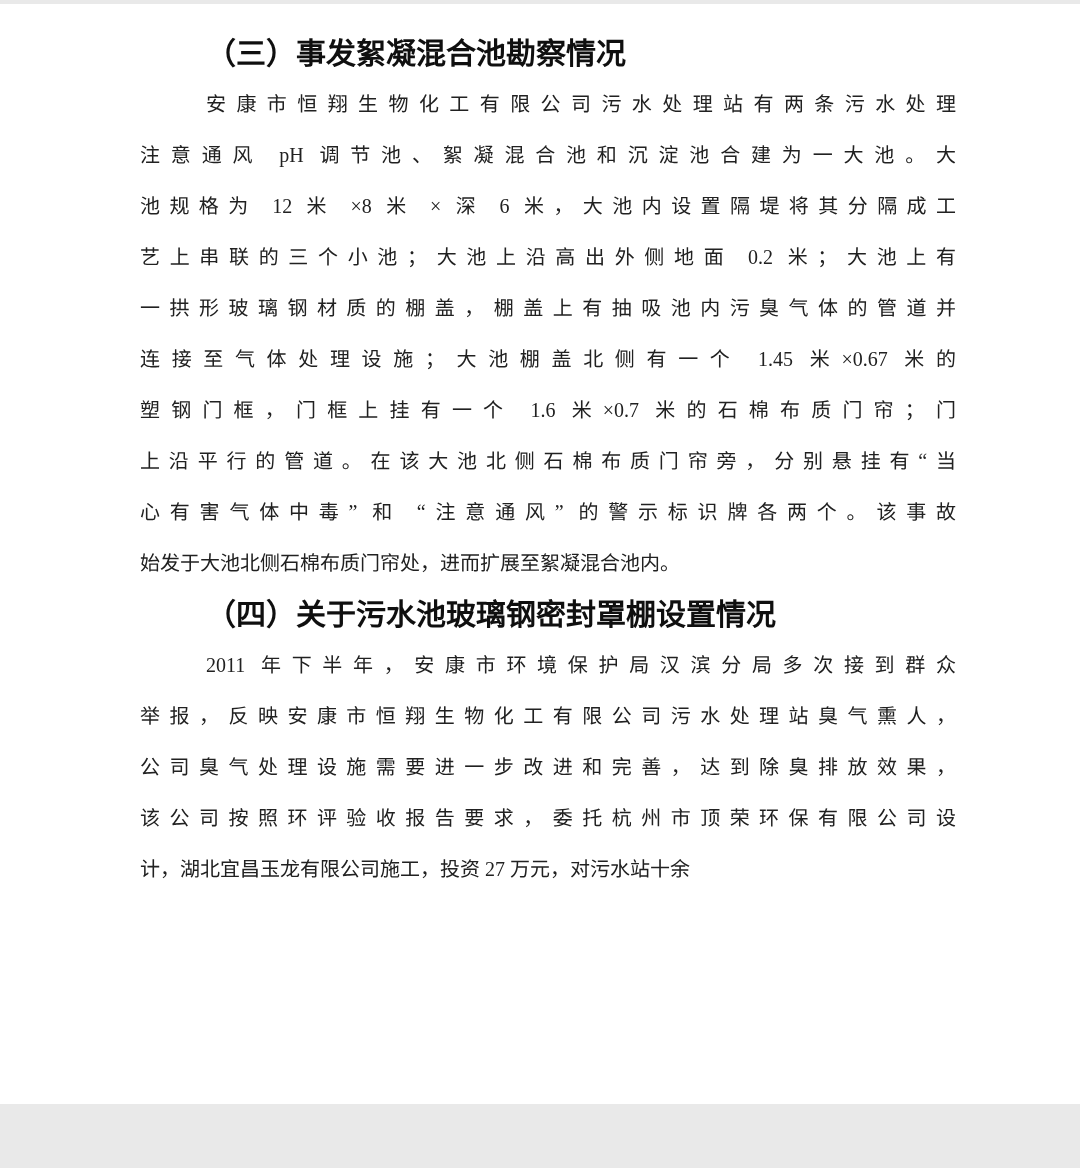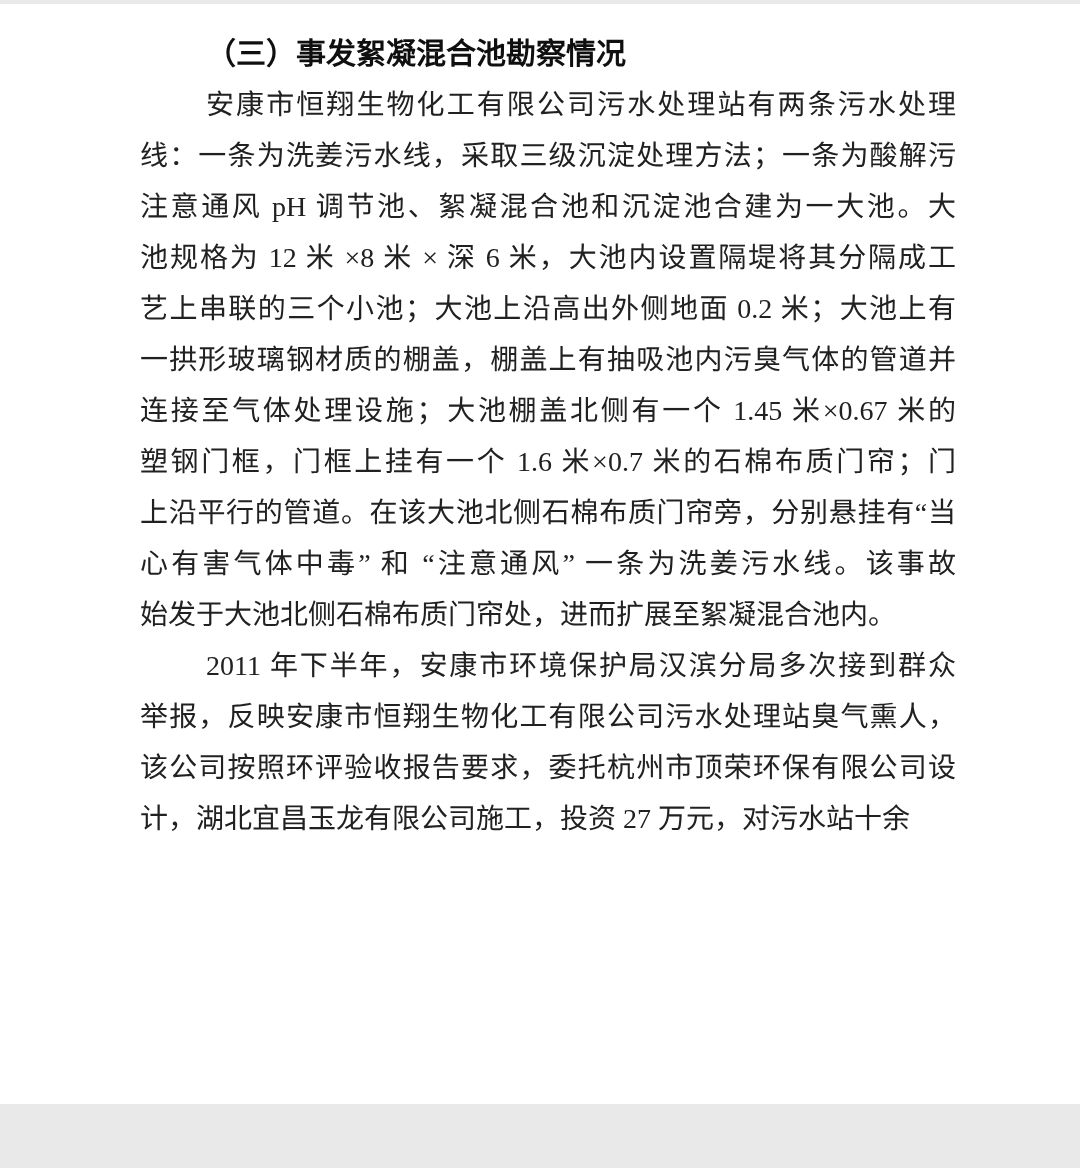--- a/index.html
+++ b/index.html
@@ -17,21 +17,21 @@
     box-sizing: border-box;
     padding: 24px 124px 3px 140px;
     color: #212121;
     font-family: "Liberation Serif", "DejaVu Serif", serif;
     overflow: hidden;
   }
   .doc-body {
     width: 816px;
   }
   .line {
-    font-size: 28px;
+    font-size: 20px;
     line-height: 51px;
     height: 51px;
     text-align: justify;
     text-align-last: justify;
     white-space: nowrap;
     color: #212121;
   }
   .line.indent {
     text-indent: 66px;
   }
@@ -50,31 +50,32 @@
   }
 </style>
 </head>
 <body>
 
 <div class="page" style="background: rgb(255, 255, 255);">
   <div class="doc-body" id="doc-root">
       <div class="heading">（三）事发絮凝混合池勘察情况</div>
       <div class="paragraph">
         <div class="line indent">安康市恒翔生物化工有限公司污水处理站有两条污水处理</div>
-        <div class="line">线：一条为洗姜污水线，采取三级沉淀处理方法；一条为酸解污</div>
         <div class="line">注意通风 pH 调节池、絮凝混合池和沉淀池合建为一大池。大</div>
         <div class="line">池规格为 12 米 ×8 米 × 深 6 米，大池内设置隔堤将其分隔成工</div>
         <div class="line">艺上串联的三个小池；大池上沿高出外侧地面 0.2 米；大池上有</div>
         <div class="line">一拱形玻璃钢材质的棚盖，棚盖上有抽吸池内污臭气体的管道并</div>
         <div class="line">连接至气体处理设施；大池棚盖北侧有一个 1.45 米×0.67 米的</div>
         <div class="line">塑钢门框，门框上挂有一个 1.6 米×0.7 米的石棉布质门帘；门</div>
         <div class="line">上沿平行的管道。在该大池北侧石棉布质门帘旁，分别悬挂有“当</div>
-        <div class="line">心有害气体中毒” 和 “注意通风” 一条为洗姜污水线。该事故</div>
+        <div class="line">心有害气体中毒” 和 “注意通风” 的警示标识牌各两个。该事故</div>
         <div class="line">始发于大池北侧石棉布质门帘处，进而扩展至絮凝混合池内。</div>
       </div>
+      <div class="heading">（四）关于污水池玻璃钢密封罩棚设置情况</div>
       <div class="paragraph">
         <div class="line indent">2011 年下半年，安康市环境保护局汉滨分局多次接到群众</div>
         <div class="line">举报，反映安康市恒翔生物化工有限公司污水处理站臭气熏人，</div>
+        <div class="line">公司臭气处理设施需要进一步改进和完善，达到除臭排放效果，</div>
         <div class="line">该公司按照环评验收报告要求，委托杭州市顶荣环保有限公司设</div>
         <div class="line">计，湖北宜昌玉龙有限公司施工，投资 27 万元，对污水站十余</div>
       </div>
     </div>
 </div>
 
 </body></html>

